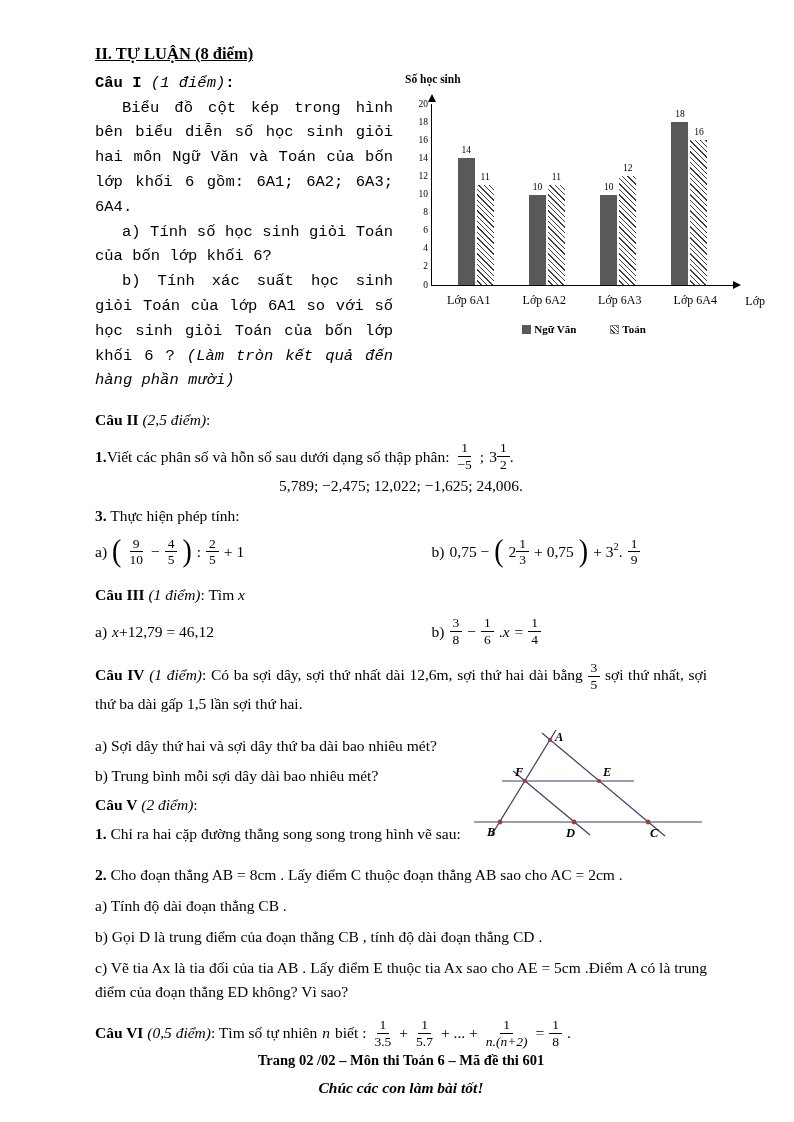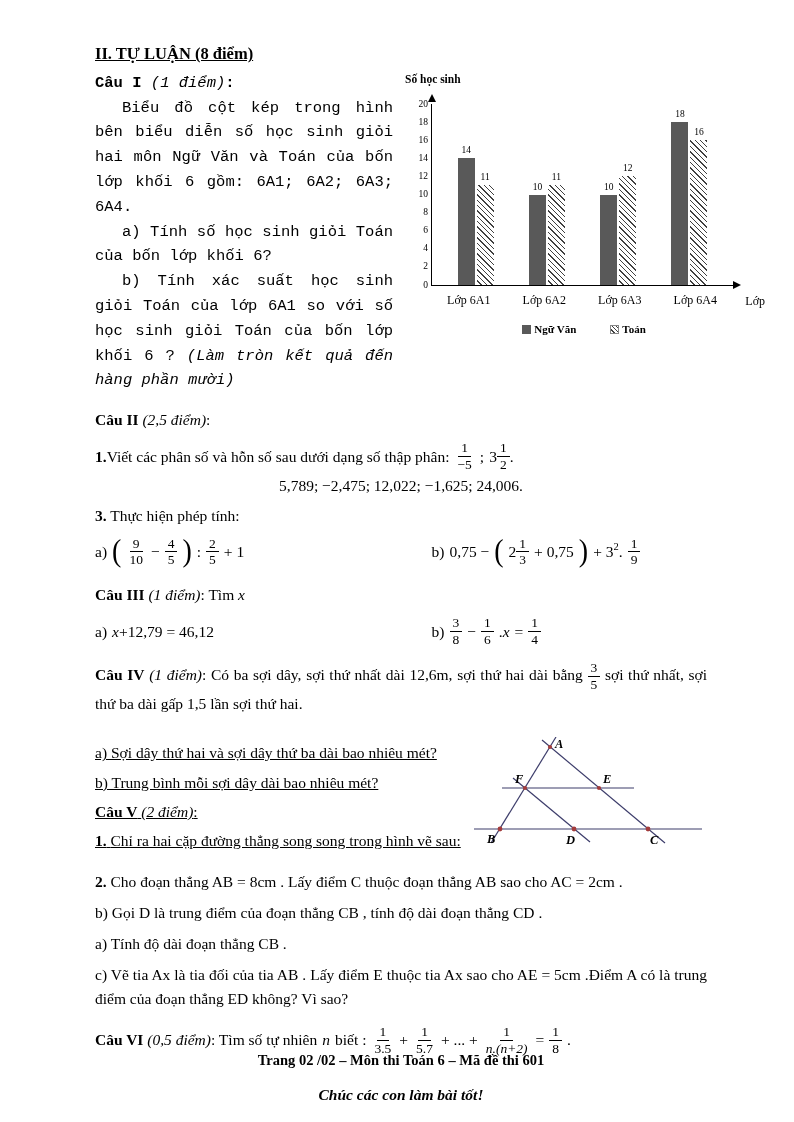--- a/index.html
+++ b/index.html
@@ -61,21 +61,21 @@
   .tight { display: inline-flex; align-items: center; }
   sup { font-size: 10.5px; position: relative; top: -5px; }
   .mathline { display: flex; align-items: center; gap: 5px; flex-wrap: wrap; margin-top: 9px; }
   .center { text-align: center; margin-top: 2px; }
   .twocol { display: flex; align-items: center; margin-top: 9px; }
   .col-a { width: 55%; }
   .col-b { flex: 1; }
   .expr { display: flex; align-items: center; gap: 5px; }
 
   .sec { margin-top: 15px; }
-  .row2 { display: flex; margin-top: 20px; text-decoration: underline; }
+  .row2 { display: flex; margin-top: 13px; }
   .row2-left { width: 377px; }
   .row2-left p, .row2-left .qhead { margin-top: 6px; }
   .row2-right { width: 235px; padding-top: 2px; }
   .q5p { margin-top: 8px; }
   .closing { text-align: center; font-weight: bold; font-style: italic; margin-top: 27px; }
   .footer { position: absolute; left: 95px; width: 612px; bottom: 50px; text-align: center;
             font-weight: bold; font-size: 14.5px; }
 </style>
 </head>
 <body>
@@ -305,22 +305,22 @@
           <text x="15" y="106">B</text>
           <text x="94" y="107">D</text>
           <text x="178" y="107">C</text>
         </g>
       </svg>
     </div>
   </div>
 
   <div class="text-w" style="margin-top:8px">
     <p class="just q5p"><b>2.</b> <span>Cho đoạn thẳng AB = 8cm . Lấy điểm C thuộc đoạn thẳng AB sao cho AC = 2cm .</span></p>
+    <p class="q5p">a) Tính độ dài đoạn thẳng CB .</p>
     <p class="q5p">b) Gọi D là trung điểm của đoạn thẳng CB , tính độ dài đoạn thẳng CD .</p>
-    <p class="q5p">a) Tính độ dài đoạn thẳng CB .</p>
     <p class="just q5p">c) Vẽ tia Ax là tia đối của tia AB . Lấy điểm E thuộc tia Ax sao cho AE = 5cm .Điểm A có là trung điểm của đoạn thẳng ED không? Vì sao?</p>
   </div>
 
   <div class="mathline text-w" style="margin-top:14px">
     <span class="tight"><b>Câu VI</b>&nbsp;<i class="pts">(0,5 điểm)</i><span>: Tìm số tự nhiên</span></span>
     <i>n</i>
     <span>biết :</span>
     <span class="frac">
         <span class="fn">1</span>
         <span class="fd">3.5</span>

